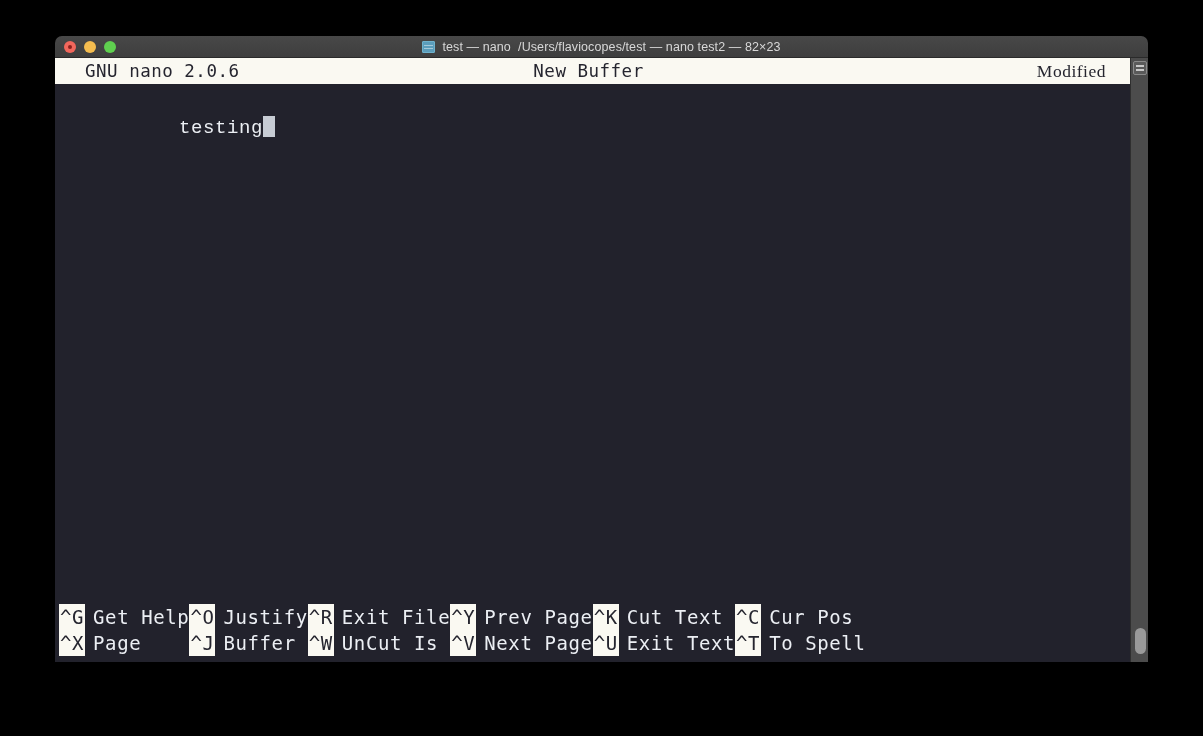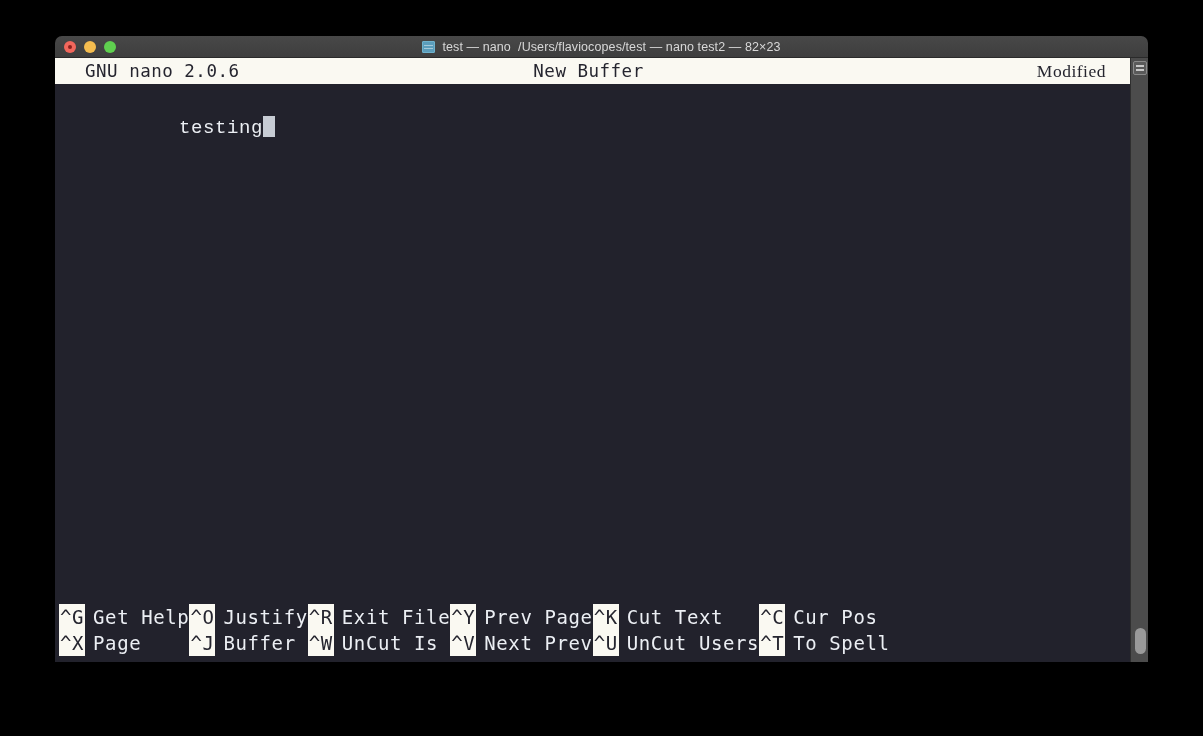--- a/index.html
+++ b/index.html
@@ -283,32 +283,32 @@
             </div>
           </div>
 
           <div class="help-col">
             <div class="help-row">
               <span class="keycap">^Y</span>
               <span class="keylabel">Prev Page</span>
             </div>
             <div class="help-row">
               <span class="keycap">^V</span>
-              <span class="keylabel">Next Prev</span>
+              <span class="keylabel">Next Page</span>
             </div>
           </div>
 
           <div class="help-col">
             <div class="help-row">
               <span class="keycap">^K</span>
               <span class="keylabel">Cut Text</span>
             </div>
             <div class="help-row">
               <span class="keycap">^U</span>
-              <span class="keylabel">UnCut Users</span>
+              <span class="keylabel">Exit Text</span>
             </div>
           </div>
 
           <div class="help-col">
             <div class="help-row">
               <span class="keycap">^C</span>
               <span class="keylabel">Cur Pos</span>
             </div>
             <div class="help-row">
               <span class="keycap">^T</span>

